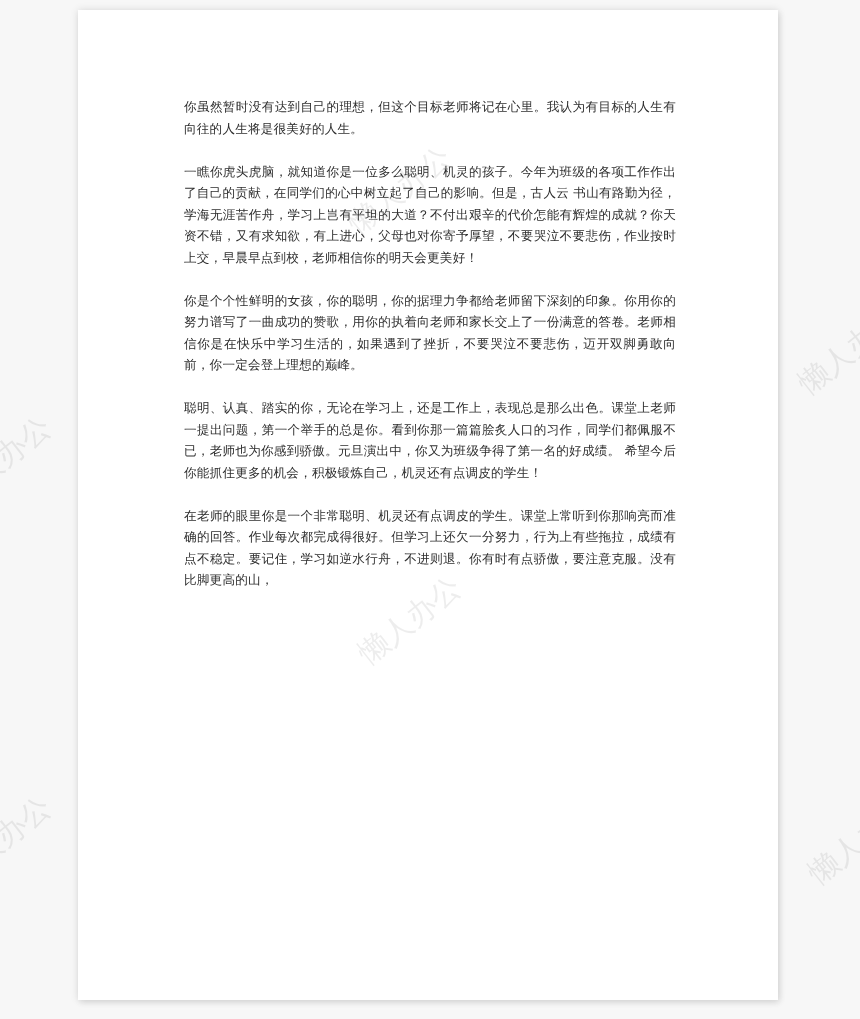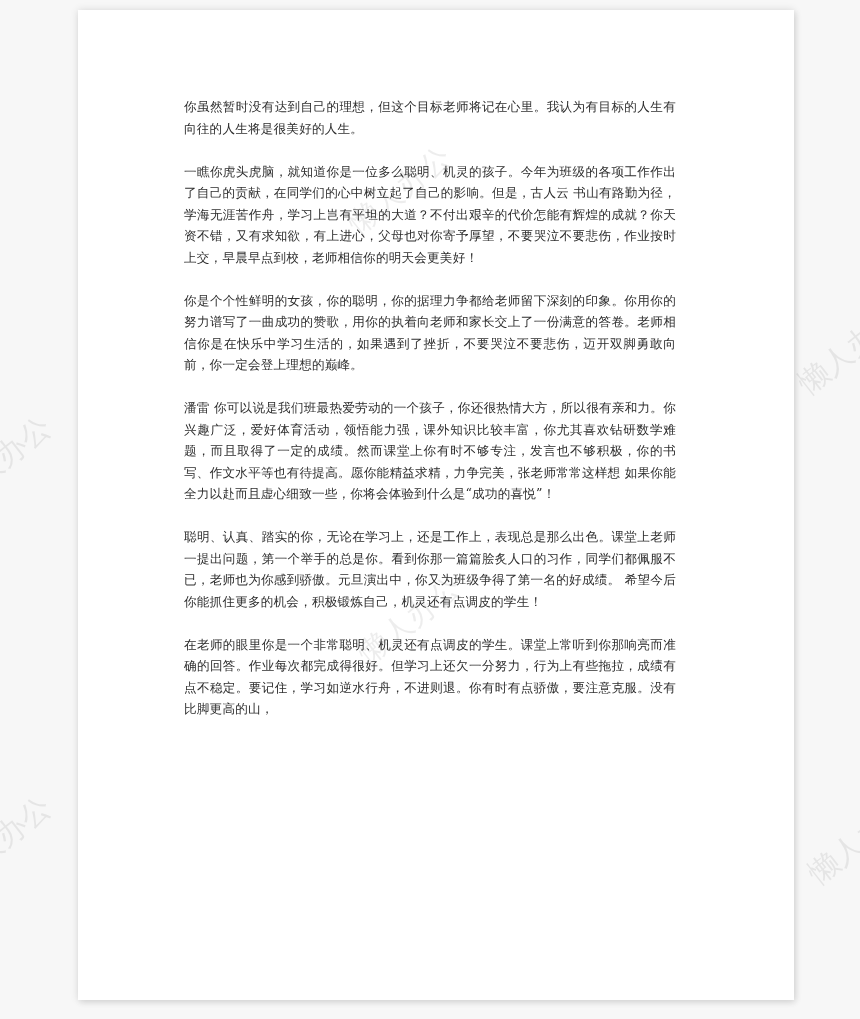--- a/index.html
+++ b/index.html
@@ -6,21 +6,20 @@
   body {
     width: 860px; height: 1019px; overflow: hidden;
     background: #f7f7f7; position: relative;
     font-family: "DejaVu Serif", "Liberation Serif", serif;
   }
   .page {
     position: absolute; left: 78px; top: 10px;
     width: 700px; height: 990px;
     background: #ffffff;
     box-shadow: 0 0 8px rgba(0,0,0,0.12), 2px 3px 6px rgba(0,0,0,0.08);
-    padding-left: 16px;
   }
   .content {
     position: absolute; left: 106px; top: 86px;
     width: 492px;
   }
   .para {
     margin: 0 0 21.5px 0;
     font-size: 12.6px;
     line-height: 21.5px;
     color: #2e2e2e;
@@ -39,21 +38,20 @@
   }
 </style>
 </head>
 <body>
 
 <div class="page">
   <div class="content">
     <p class="para">你虽然暂时没有达到自己的理想，但这个目标老师将记在心里。我认为有目标的人生有向往的人生将是很美好的人生。</p>
     <p class="para">一瞧你虎头虎脑，就知道你是一位多么聪明、机灵的孩子。今年为班级的各项工作作出了自己的贡献，在同学们的心中树立起了自己的影响。但是，古人云 书山有路勤为径，学海无涯苦作舟，学习上岂有平坦的大道？不付出艰辛的代价怎能有辉煌的成就？你天资不错，又有求知欲，有上进心，父母也对你寄予厚望，不要哭泣不要悲伤，作业按时上交，早晨早点到校，老师相信你的明天会更美好！</p>
     <p class="para">你是个个性鲜明的女孩，你的聪明，你的据理力争都给老师留下深刻的印象。你用你的努力谱写了一曲成功的赞歌，用你的执着向老师和家长交上了一份满意的答卷。老师相信你是在快乐中学习生活的，如果遇到了挫折，不要哭泣不要悲伤，迈开双脚勇敢向前，你一定会登上理想的巅峰。</p>
-    <p class="para">潘雷  你可以说是我们班最热爱劳动的一个孩子，你还很热情大方，所以很有亲和力。你兴趣广泛，爱好体育活动，领悟能力强，课外知识比较丰富，你尤其喜欢钻研数学难题，而且取得了一定的成绩。然而课堂上你有时不够专注，发言也不够积极，你的书写、作文水平等也有待提高。愿你能精益求精，力争完美，张老师常常这样想 如果你能全力以赴而且虚心细致一些，你将会体验到什么是“成功的喜悦”！</p>
     <p class="para">聪明、认真、踏实的你，无论在学习上，还是工作上，表现总是那么出色。课堂上老师一提出问题，第一个举手的总是你。看到你那一篇篇脍炙人口的习作，同学们都佩服不已，老师也为你感到骄傲。元旦演出中，你又为班级争得了第一名的好成绩。 希望今后你能抓住更多的机会，积极锻炼自己，机灵还有点调皮的学生！</p>
     <p class="para">在老师的眼里你是一个非常聪明、机灵还有点调皮的学生。课堂上常听到你那响亮而准确的回答。作业每次都完成得很好。但学习上还欠一分努力，行为上有些拖拉，成绩有点不稳定。要记住，学习如逆水行舟，不进则退。你有时有点骄傲，要注意克服。没有比脚更高的山，</p>
   </div>
 </div>
 
 <span class="watermark" style="left:340px; top:170px;">懒人办公</span>
 <span class="watermark" style="left:-60px; top:440px;">懒人办公</span>
 <span class="watermark" style="left:790px; top:330px;">懒人办公</span>
 <span class="watermark" style="left:350px; top:600px;">懒人办公</span>
 <span class="watermark" style="left:-60px; top:820px;">懒人办公</span>

